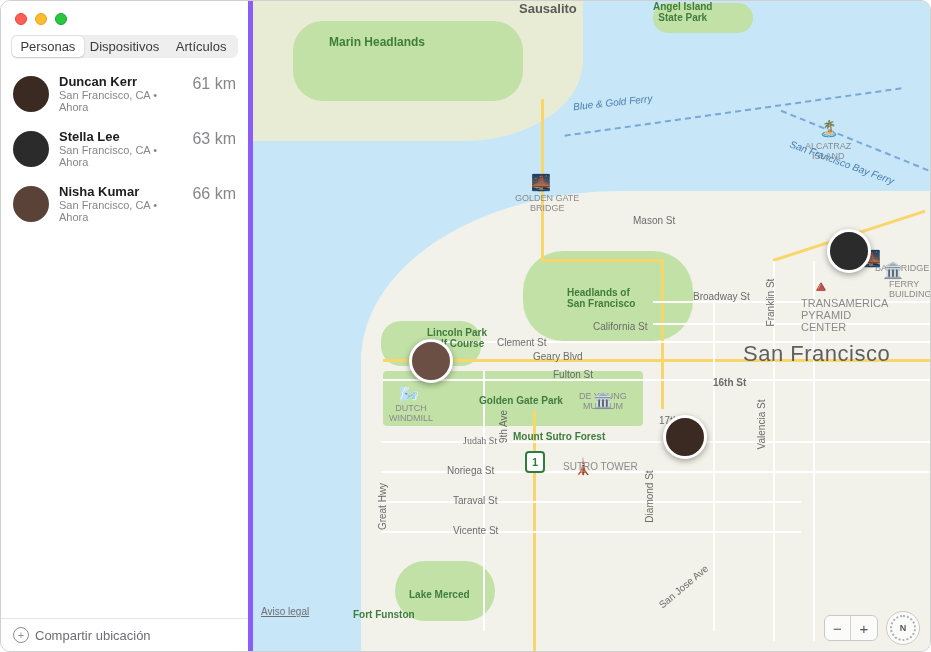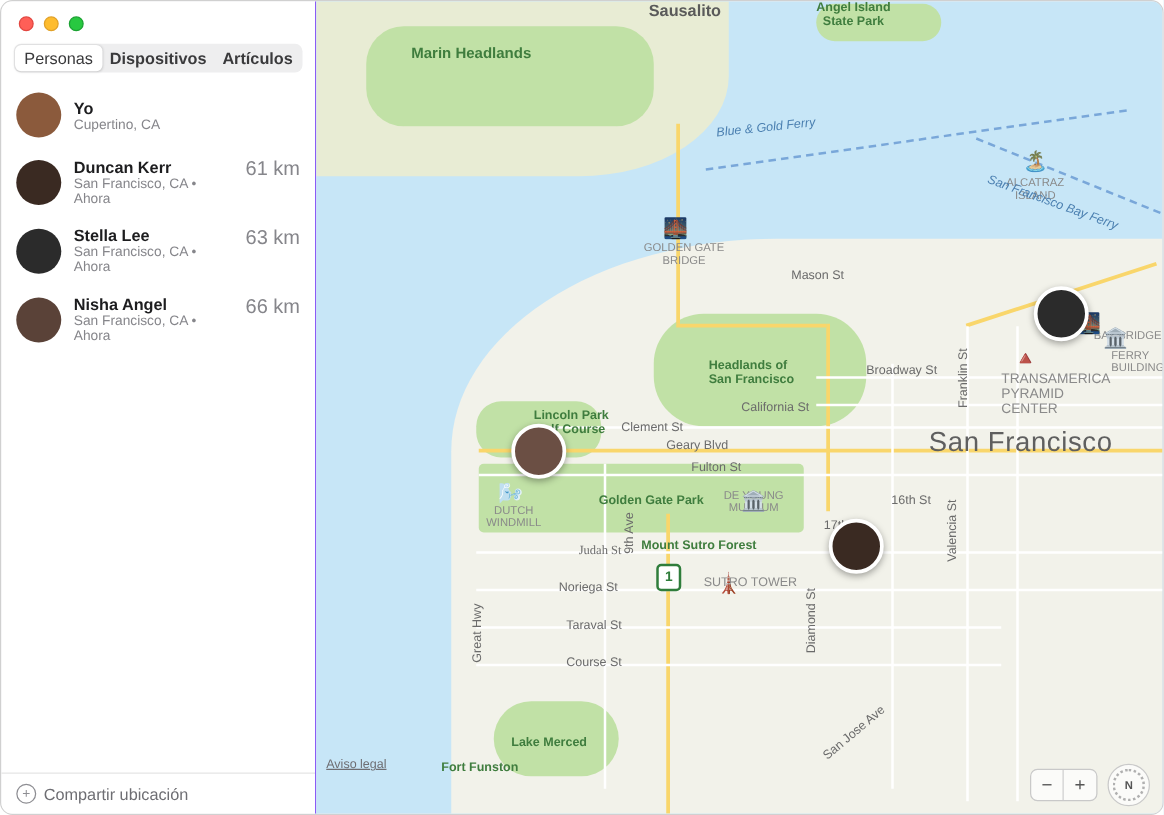--- a/index.html
+++ b/index.html
@@ -5,36 +5,36 @@
   * { box-sizing: border-box; margin: 0; padding: 0; }
   body { font-family: -apple-system, "Helvetica Neue", Arial, sans-serif; background:#fff; }
   .window {
     width: 931px; height: 652px;
     border: 1px solid #d0d0d0; border-radius: 10px;
     display: flex; overflow: hidden; position: relative;
     background:#f5f5f7;
   }
   .sidebar {
     width: 252px; min-width:252px; height:100%;
-    background:#ffffff; border-right:1px solid #8b5cf6;
+    background:#ffffff; border-right:5px solid #8b5cf6;
     display:flex; flex-direction:column;
   }
   .traffic-lights { display:flex; gap:8px; padding:12px 0 10px 14px; }
   .tl { width:12px; height:12px; border-radius:50%; }
   .tl.red{background:#ff5f57;border:0.5px solid #e24640;}
   .tl.yellow{background:#febc2e;border:0.5px solid #e1a128;}
   .tl.green{background:#28c840;border:0.5px solid #1ba232;}
   .seg {
     display:flex; margin:0 10px 8px 10px;
     background:#eeeeef; border-radius:6px; padding:1px;
     font-size:13px;
   }
   .seg > div {
     flex:1; text-align:center; padding:3px 6px; border-radius:5px;
-    color:#3a3a3c; cursor:default;font-weight:bold;
+    color:#3a3a3c; cursor:default;
   }
   .seg > div.active {
     background:#ffffff; box-shadow:0 0.5px 2px rgba(0,0,0,.18); font-weight:500;
   }
   .people-list { flex:1; overflow:auto; }
   .person {
     display:flex; align-items:center; gap:10px;
     padding:8px 12px;
   }
   .avatar {
@@ -138,48 +138,40 @@
       <div class="tl green"></div>
     </div>
 
     <div class="seg">
       <div class="active">Personas</div>
       <div>Dispositivos</div>
       <div>Artículos</div>
     </div>
 
     <div class="people-list">
-      <div class="person">
-        <div class="avatar" style="background:#8b5a3c"></div>
-        <div class="person-info">
-          <div class="person-name">Yo</div>
-          <div class="person-sub">Cupertino, CA</div>
-        </div>
-        <div class="person-dist"></div>
-      </div>
       <div class="person">
         <div class="avatar" style="background:#3a2a22"></div>
         <div class="person-info">
           <div class="person-name">Duncan Kerr</div>
           <div class="person-sub">San Francisco, CA • Ahora</div>
         </div>
         <div class="person-dist">61 km</div>
       </div>
       <div class="person">
         <div class="avatar" style="background:#2b2b2b"></div>
         <div class="person-info">
           <div class="person-name">Stella Lee</div>
           <div class="person-sub">San Francisco, CA • Ahora</div>
         </div>
         <div class="person-dist">63 km</div>
       </div>
       <div class="person">
         <div class="avatar" style="background:#5a4238"></div>
         <div class="person-info">
-          <div class="person-name">Nisha Angel</div>
+          <div class="person-name">Nisha Kumar</div>
           <div class="person-sub">San Francisco, CA • Ahora</div>
         </div>
         <div class="person-dist">66 km</div>
       </div>
     </div>
 
     <div class="sidebar-footer">
       <div class="plus-circle">+</div>
       <span>Compartir ubicación</span>
     </div>
@@ -252,22 +244,22 @@
     <div class="map-label" style="left:380px;top:214px;">Mason St</div>
     <div class="map-label" style="left:440px;top:290px;">Broadway St</div>
     <div class="map-label" style="left:494px;top:296px;transform:rotate(-90deg);">Franklin St</div>
     <div class="map-label" style="left:340px;top:320px;">California St</div>
     <div class="map-label" style="left:244px;top:336px;">Clement St</div>
     <div class="map-label" style="left:280px;top:350px;">Geary Blvd</div>
     <div class="map-label" style="left:300px;top:368px;">Fulton St</div>
     <div class="map-label" style="left:210px;top:434px;font-family:Liberation Serif, serif;">Judah St</div>
     <div class="map-label" style="left:194px;top:464px;">Noriega St</div>
     <div class="map-label" style="left:200px;top:494px;">Taraval St</div>
-    <div class="map-label" style="left:200px;top:524px;">Course St</div>
-    <div class="map-label" style="left:460px;top:394px;">16th St</div>
+    <div class="map-label" style="left:200px;top:524px;">Vicente St</div>
+    <div class="map-label" style="left:460px;top:376px;font-weight:bold;">16th St</div>
     <div class="map-label" style="left:406px;top:414px;">17th St</div>
     <div class="map-label" style="left:484px;top:418px;transform:rotate(-90deg);">Valencia St</div>
     <div class="map-label" style="left:370px;top:490px;transform:rotate(-90deg);">Diamond St</div>
     <div class="map-label" style="left:234px;top:420px;transform:rotate(-90deg);">9th Ave</div>
     <div class="map-label" style="left:400px;top:580px;transform:rotate(-40deg);">San Jose Ave</div>
     <div class="map-label" style="left:106px;top:500px;transform:rotate(-90deg);">Great Hwy</div>
 
     <div class="poi-icon" style="left:278px;top:172px;">🌉</div>
     <div class="poi-icon" style="left:608px;top:248px;">🌉</div>
     <div class="poi-icon" style="left:566px;top:118px;">🏝️</div>

